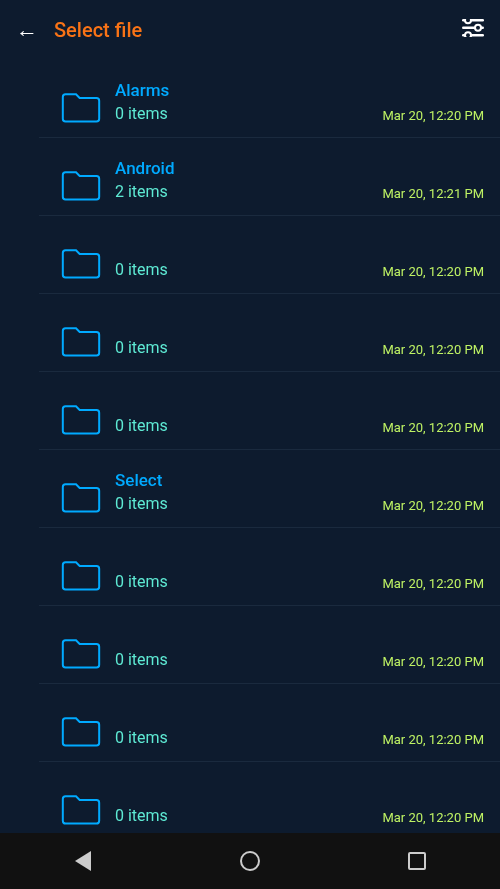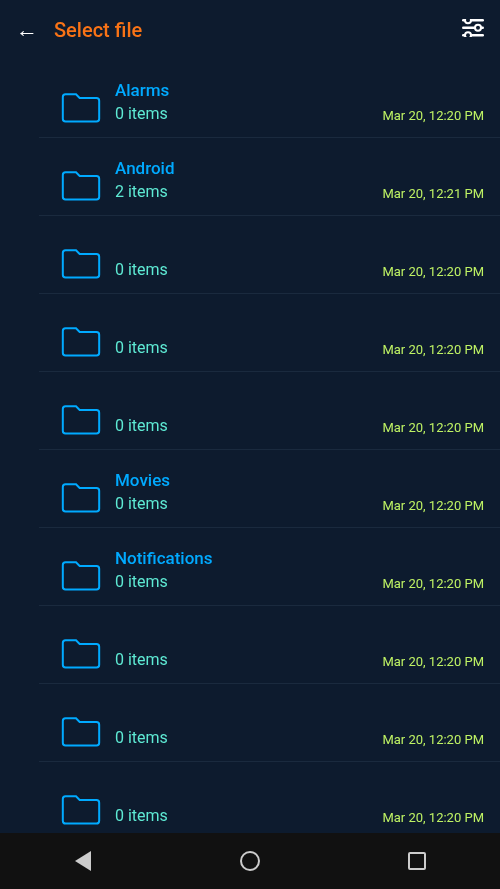--- a/index.html
+++ b/index.html
@@ -229,33 +229,32 @@
       </div>
       <div class="file-date">Mar 20, 12:20 PM</div>
     </div>
     <div class="file-item">
       <div class="folder-icon-wrapper">
         <svg class="folder-svg" viewBox="0 0 44 34" fill="none" xmlns="http://www.w3.org/2000/svg">
           <path d="M2 6C2 4.343 3.343 3 5 3H16.5L20.5 7H39C40.657 7 42 8.343 42 10V30C42 31.657 40.657 33 39 33H5C3.343 33 2 31.657 2 30V6Z" stroke="#00aaff" stroke-width="2.2" fill="none"></path>
         </svg>
       </div>
       <div class="file-info">
-        <div class="file-name">Movies</div>
-        <div class="file-count">0 items</div>
-      </div>
-      <div class="file-date">Mar 20, 12:20 PM</div>
-    </div>
-    <div class="file-item">
-      <div class="folder-icon-wrapper">
-        <svg class="folder-svg" viewBox="0 0 44 34" fill="none" xmlns="http://www.w3.org/2000/svg">
-          <path d="M2 6C2 4.343 3.343 3 5 3H16.5L20.5 7H39C40.657 7 42 8.343 42 10V30C42 31.657 40.657 33 39 33H5C3.343 33 2 31.657 2 30V6Z" stroke="#00aaff" stroke-width="2.2" fill="none"></path>
-        </svg>
-      </div>
-      <div class="file-info">
-        <div class="file-name">Notifications</div>
+        <div class="file-name">Select</div>
+        <div class="file-count">0 items</div>
+      </div>
+      <div class="file-date">Mar 20, 12:20 PM</div>
+    </div>
+    <div class="file-item">
+      <div class="folder-icon-wrapper">
+        <svg class="folder-svg" viewBox="0 0 44 34" fill="none" xmlns="http://www.w3.org/2000/svg">
+          <path d="M2 6C2 4.343 3.343 3 5 3H16.5L20.5 7H39C40.657 7 42 8.343 42 10V30C42 31.657 40.657 33 39 33H5C3.343 33 2 31.657 2 30V6Z" stroke="#00aaff" stroke-width="2.2" fill="none"></path>
+        </svg>
+      </div>
+      <div class="file-info">
         <div class="file-count">0 items</div>
       </div>
       <div class="file-date">Mar 20, 12:20 PM</div>
     </div>
     <div class="file-item">
       <div class="folder-icon-wrapper">
         <svg class="folder-svg" viewBox="0 0 44 34" fill="none" xmlns="http://www.w3.org/2000/svg">
           <path d="M2 6C2 4.343 3.343 3 5 3H16.5L20.5 7H39C40.657 7 42 8.343 42 10V30C42 31.657 40.657 33 39 33H5C3.343 33 2 31.657 2 30V6Z" stroke="#00aaff" stroke-width="2.2" fill="none"></path>
         </svg>
       </div>

